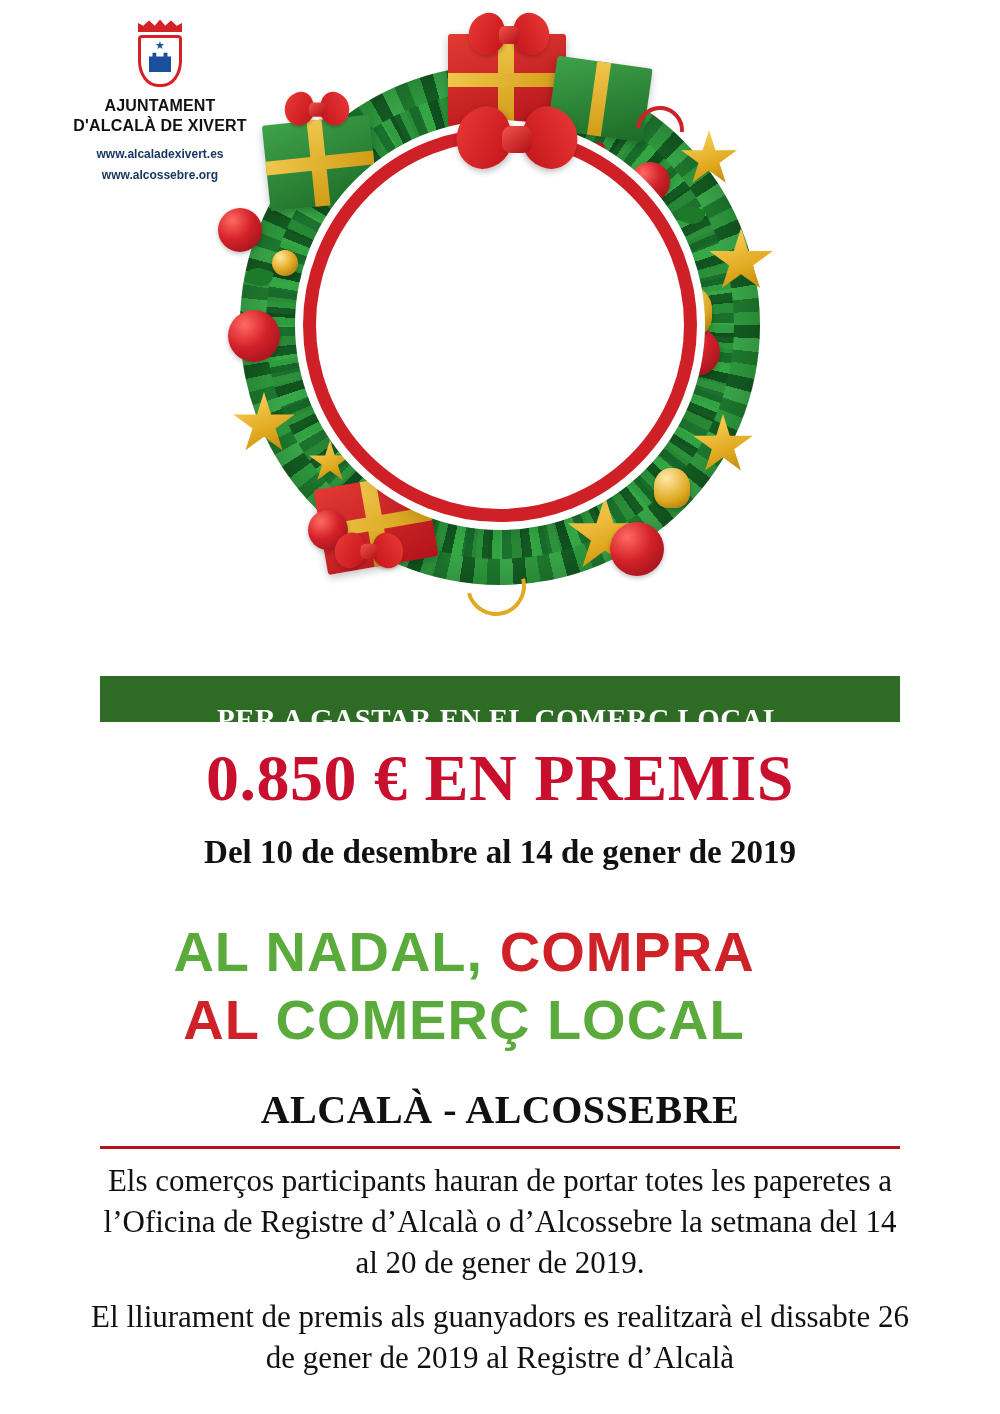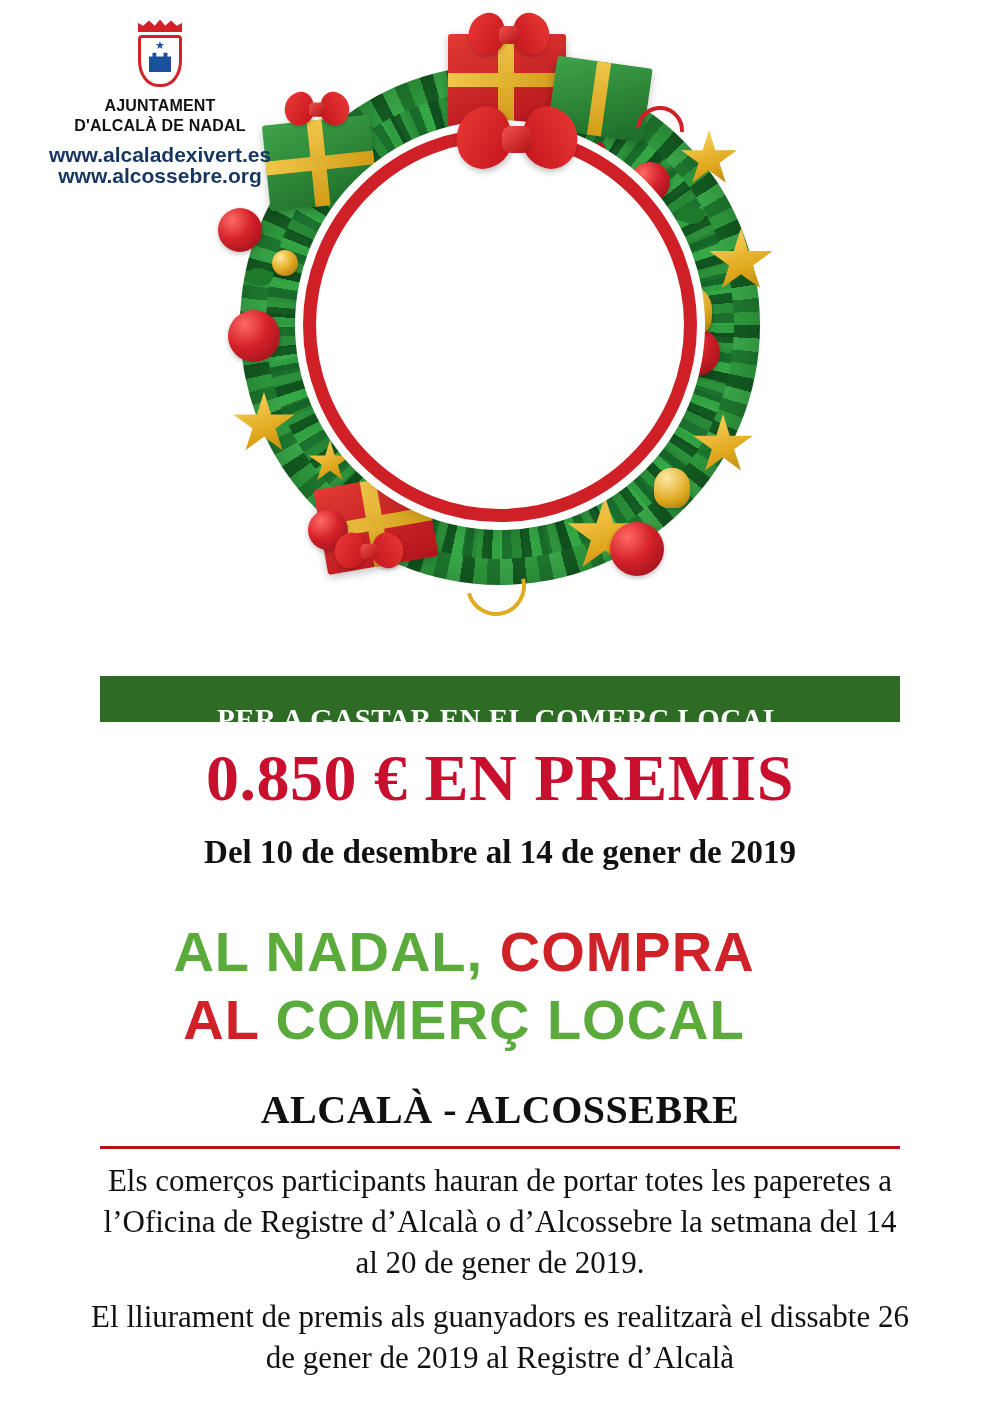--- a/index.html
+++ b/index.html
@@ -69,21 +69,21 @@
     font-family: "Liberation Sans", sans-serif;
     font-weight: bold;
     font-size: 16px;
     line-height: 20px;
     color: #111111;
     letter-spacing: 0.2px;
   }
   .org-url {
     font-family: "Liberation Sans", sans-serif;
     font-weight: bold;
-    font-size: 21px;
+    font-size: 12px;
     line-height: 21px;
     color: #16355f;
     margin-top: 8px;
   }
 
   
   .hero {
     position: absolute;
     top: 10px;
     left: 50%;
@@ -347,21 +347,21 @@
 <div class="header">
   <div class="crest">
     <div class="crown"></div>
     <div class="shield">
       <div class="star">★</div>
       <div class="castle"></div>
     </div>
   </div>
   <div class="org-name">
     <div>AJUNTAMENT</div>
-    <div>D'ALCALÀ DE NADAL</div>
+    <div>D'ALCALÀ DE XIVERT</div>
   </div>
   <div class="org-url">
     <div>www.alcaladexivert.es</div>
     <div>www.alcossebre.org</div>
   </div>
 </div>
 
 <div class="hero">
 
   <div class="wreath-outer"></div>

